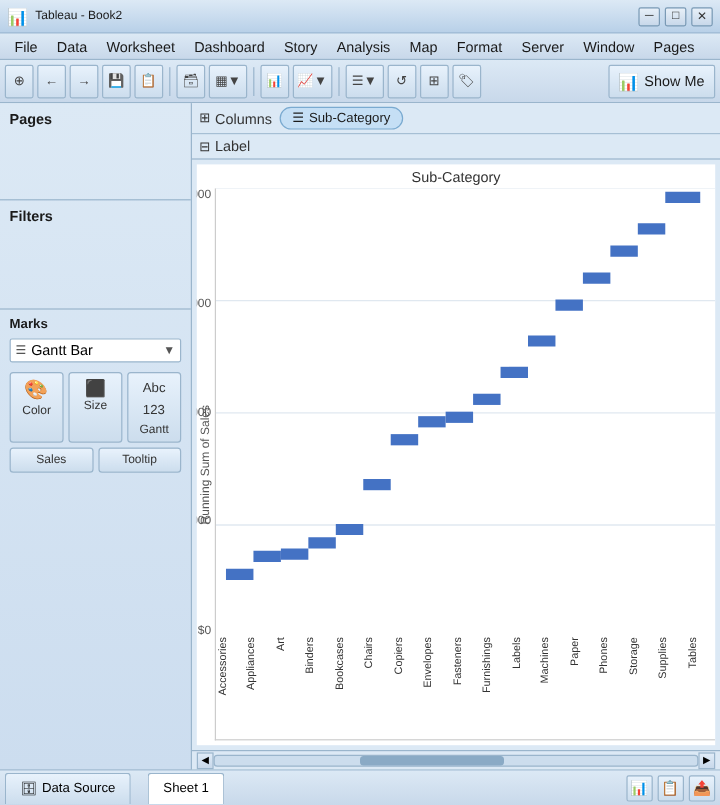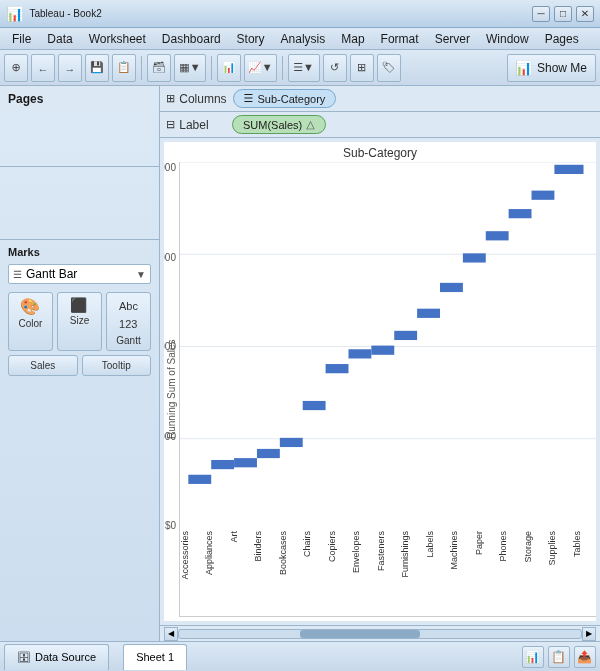--- a/index.html
+++ b/index.html
@@ -335,20 +335,21 @@
 </div>
 
 <div class="main-content">
 
   <div class="left-panel">
     <div class="panel-section">
       <div class="panel-label">Pages</div>
       <div class="panel-content"></div>
     </div>
     <div class="panel-section">
+      <div class="panel-label">Filters</div>
       <div class="panel-content" style="min-height:60px;"></div>
     </div>
     <div class="marks-section">
       <div class="marks-label">Marks</div>
       <div class="marks-dropdown">
         <span class="marks-dropdown-icon">☰</span>
         <span class="marks-dropdown-text">Gantt Bar</span>
         <span class="marks-dropdown-arrow">▼</span>
       </div>
       <div class="marks-btns">
@@ -386,24 +387,20 @@
       <div class="shelf-pill">
         <span style="font-size:11px;">☰</span>
         <span>Sub-Category</span>
       </div>
     </div>
 
     <div class="shelf-row">
       <div class="shelf-label">
         <span style="font-size:11px;">⊟</span>
         <span>Label</span>
-      </div>
-      <div class="shelf-pill shelf-pill-green">
-        <span>SUM(Sales)</span>
-        <span class="delta">△</span>
       </div>
     </div>
 
     <div class="chart-area">
       <div class="chart-title">Sub-Category</div>
       <div class="chart-inner">
         <div class="y-axis-label">Running Sum of Sales</div>
         <div class="chart-plot" style="position:relative;">
 
           <div style="position:absolute; left:-65px; top:0; bottom:85px; width:65px; display:flex; flex-direction:column-reverse; justify-content:space-between; align-items:flex-end; pointer-events:none;">

